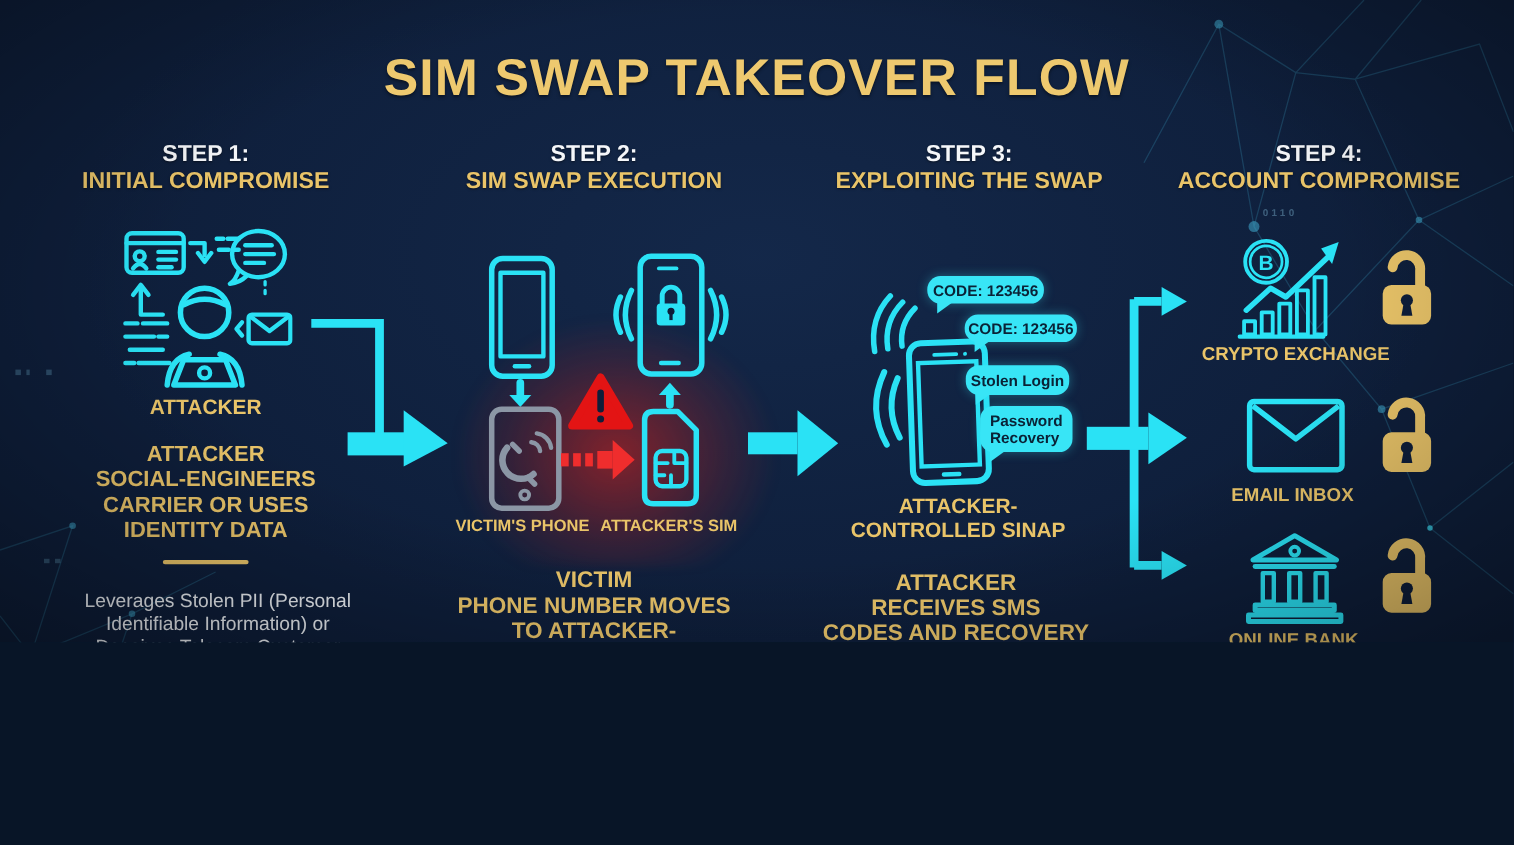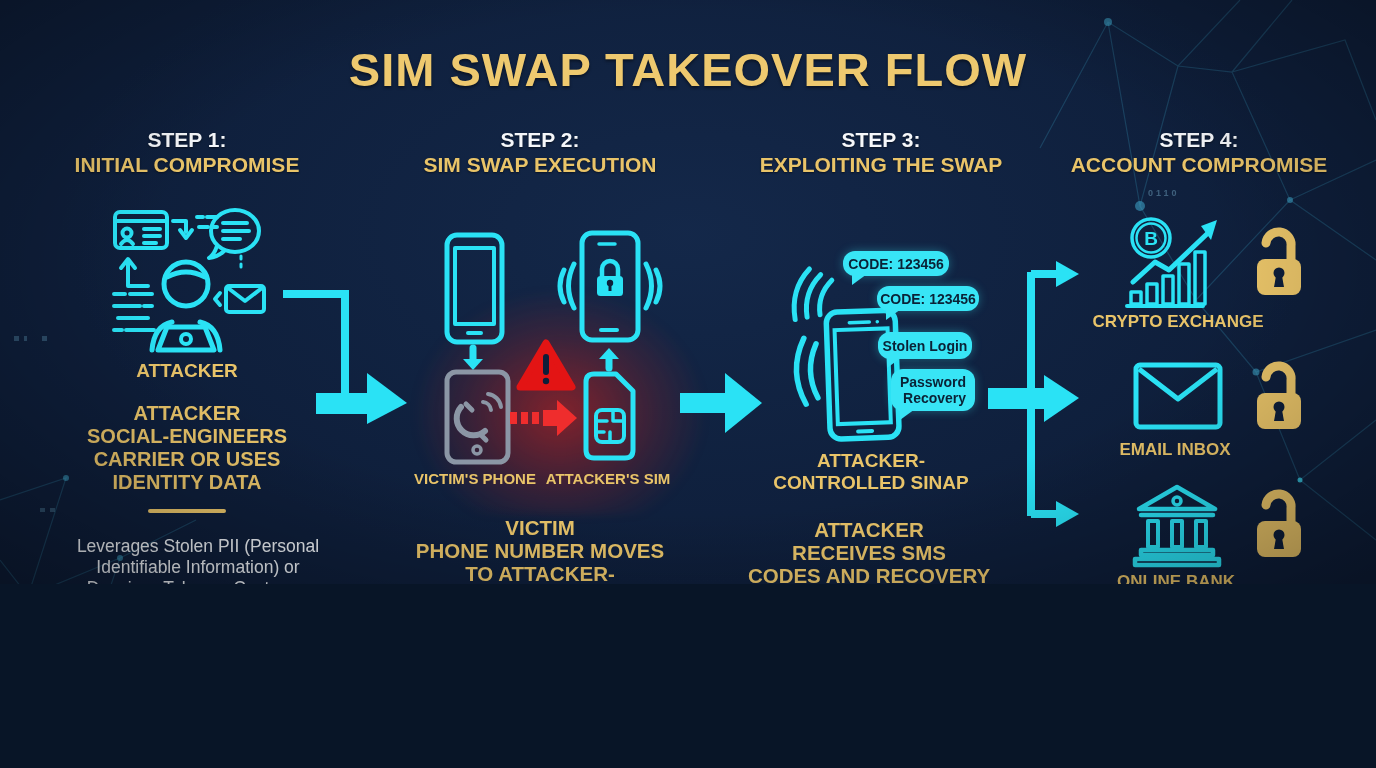--- a/index.html
+++ b/index.html
@@ -244,21 +244,21 @@
 
   <div class="bubble" style="left:843px;top:251px;width:106px;height:25px;font-size:14px">
     <span>CODE: 123456</span>
   </div>
   <div class="bubble" style="left:877px;top:286px;width:102px;height:25px;font-size:14px">
     <span>CODE: 123456</span>
   </div>
   <div class="bubble" style="left:878px;top:332px;width:94px;height:27px;font-size:14px">
     <span>Stolen Login</span>
   </div>
-  <div class="bubble ml" style="left:891px;top:369px;width:84px;height:42px;font-size:14px;line-height:16px;text-align:right">
+  <div class="bubble ml" style="left:891px;top:369px;width:84px;height:42px;font-size:14px;line-height:16px;text-align:left">
     <span class="ml">Password
 Recovery</span>
   </div>
 
   <div class="abs ctr gold-caption ml" style="left:871px;top:450px;font-size:19px;line-height:22px">ATTACKER-
 CONTROLLED SINAP</div>
 
   <div class="abs ctr gold-heading ml" style="left:869px;top:518px">ATTACKER
 RECEIVES SMS
 CODES AND RECOVERY

